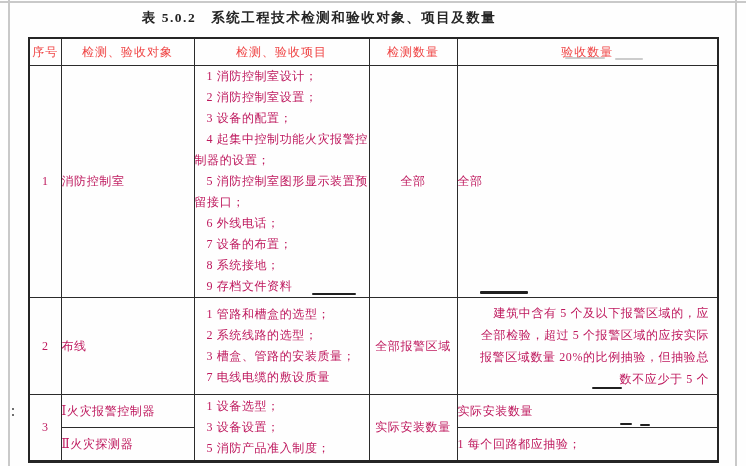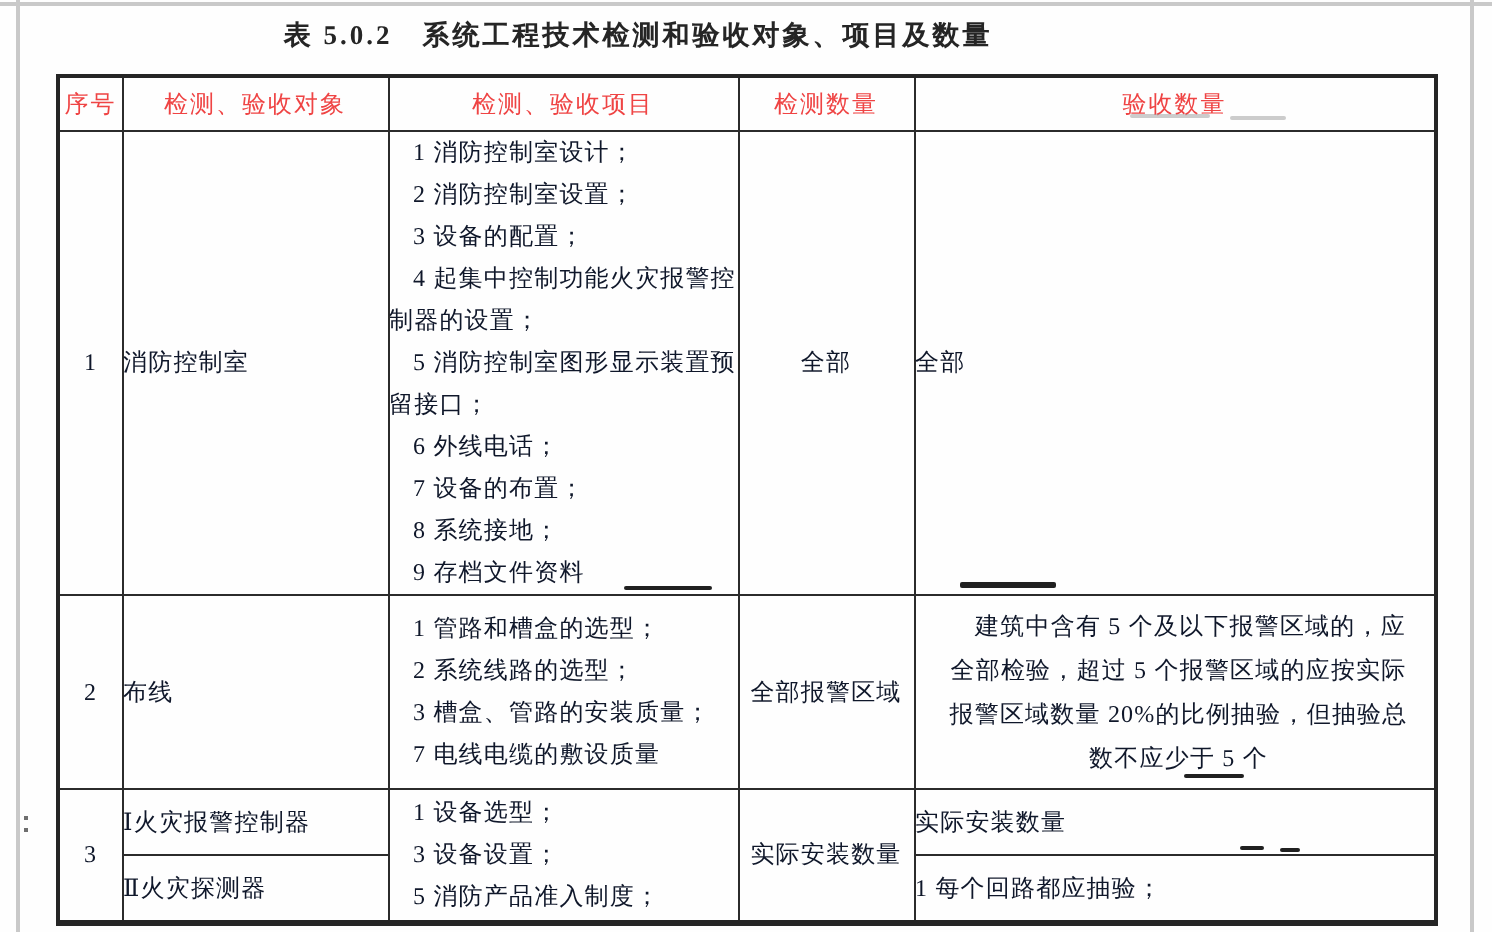--- a/index.html
+++ b/index.html
@@ -19,34 +19,34 @@
     font-size:13.5px; font-weight:bold; letter-spacing:1.5px; color:#252525;
   }
 
   table.tbl {
     position:absolute; left:28px; top:37px; width:689px;
     border-collapse:collapse; table-layout:fixed;
     border:2px solid #252525; border-bottom-width:3px;
   }
   .tbl th, .tbl td {
     border:1px solid #2b2b2b; padding:0; font-size:12px; font-weight:normal;
-    vertical-align:middle; letter-spacing:0.6px; color:#0f172a;
+    vertical-align:middle; letter-spacing:0.6px; color:#be185d;
   }
   .tbl thead th { height:26px; text-align:center; letter-spacing:1px; color:#ef4444; }
   tr.r1 { height:230px; }
   tr.r2 { height:93px; }
   tr.r3a { height:33px; }
   tr.r3b { height:34px;padding-left:35px; }
   .c-no { text-align:center; }
   .c-obj { text-align:left; padding-left:16px; }
   .c-items { padding:5px 6px 5px 7px; }
   .item { text-indent:1em; line-height:21px; }
   .c-qty { text-align:center; }
   .c-acc { text-align:left; padding-left:12px; padding-right:8px; }
-  .par { line-height:22px; text-indent:1em; padding:4px 8px 4px 12px; text-align:center; }
+  .par { line-height:22px; text-indent:1em; padding:4px 8px 4px 12px; text-align:right; }
 
   
   .art { position:absolute; background:#202020; border-radius:1px; }
   .art-faint { background:#9a9a9a; opacity:0.5; }
   .dot { position:absolute; width:2px; height:2px; background:#6f6f6f; }
 </style>
 </head>
 <body>
 
 <div class="page">

